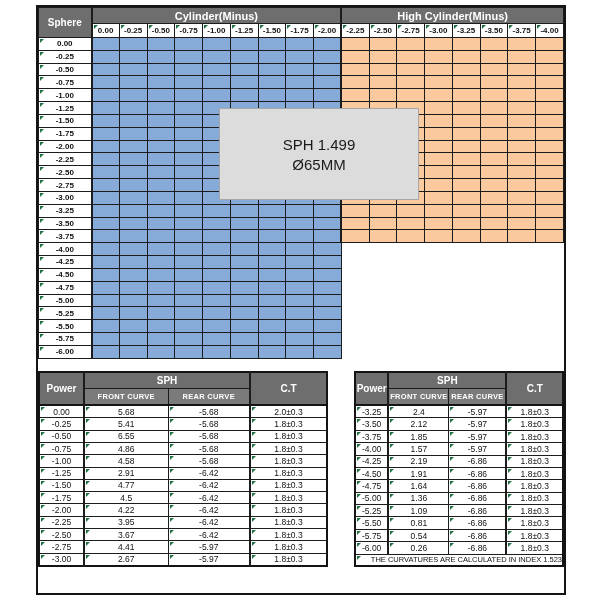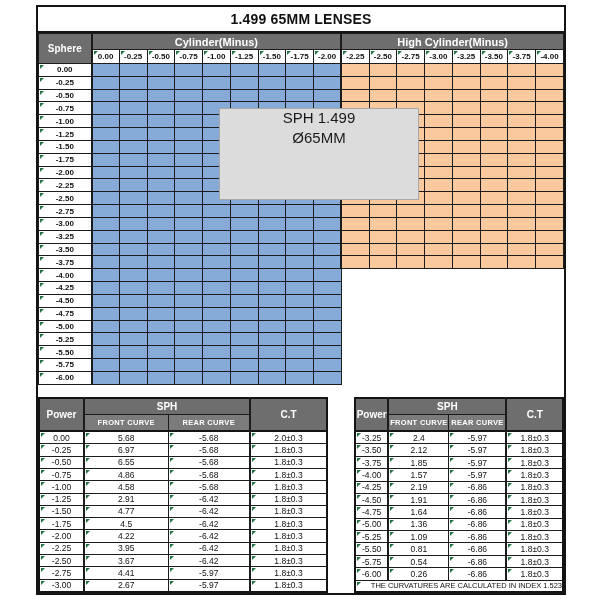--- a/index.html
+++ b/index.html
@@ -68,30 +68,29 @@
   .ct .h{background:var(--hdr);color:#fff;font-weight:bold;}
   .ct .pow,.ct .ctc{font-size:10px;margin-top:37px;}
   .ct .sph{font-size:10px;}
   .ct .sub{background:var(--sub);font-size:7.5px;letter-spacing:.3px;font-weight:bold;}
   .ct td{background:#fff;}
   .ct .footer{font-size:7.5px;text-align:right;letter-spacing:0;}
   
   .overlay{
     position:absolute;left:181px;top:101px;width:198px;height:90px;
     background:#dcdcdc;border:1px solid #a8a8a8;z-index:5;
-    display:flex;flex-direction:column;align-items:center;justify-content:flex-start;
+    display:flex;flex-direction:column;align-items:center;justify-content:center;
     gap:3px;font-size:15px;color:#1a1a1a;
   }
 </style>
 </head>
 <body>
 
 <div class="sheet">
 
-  <div class="title">1.499 65MM LENSES</div>
 
   <table class="grid">
     <colgroup id="grid-colgroup">
         <col style="width:53px">
         <col>
         <col>
         <col>
         <col>
         <col>
         <col>
@@ -590,21 +589,21 @@
       </thead>
       <tbody id="ct-left-body">
           <tr>
             <td class="gt">0.00</td>
             <td class="gt bl">5.68</td>
             <td class="gt">-5.68</td>
             <td class="gt bl">2.0±0.3</td>
           </tr>
           <tr>
             <td class="gt">-0.25</td>
-            <td class="gt bl">6.97</td>
+            <td class="gt bl">5.41</td>
             <td class="gt">-5.68</td>
             <td class="gt bl">1.8±0.3</td>
           </tr>
           <tr>
             <td class="gt">-0.50</td>
             <td class="gt bl">6.55</td>
             <td class="gt">-5.68</td>
             <td class="gt bl">1.8±0.3</td>
           </tr>
           <tr>

